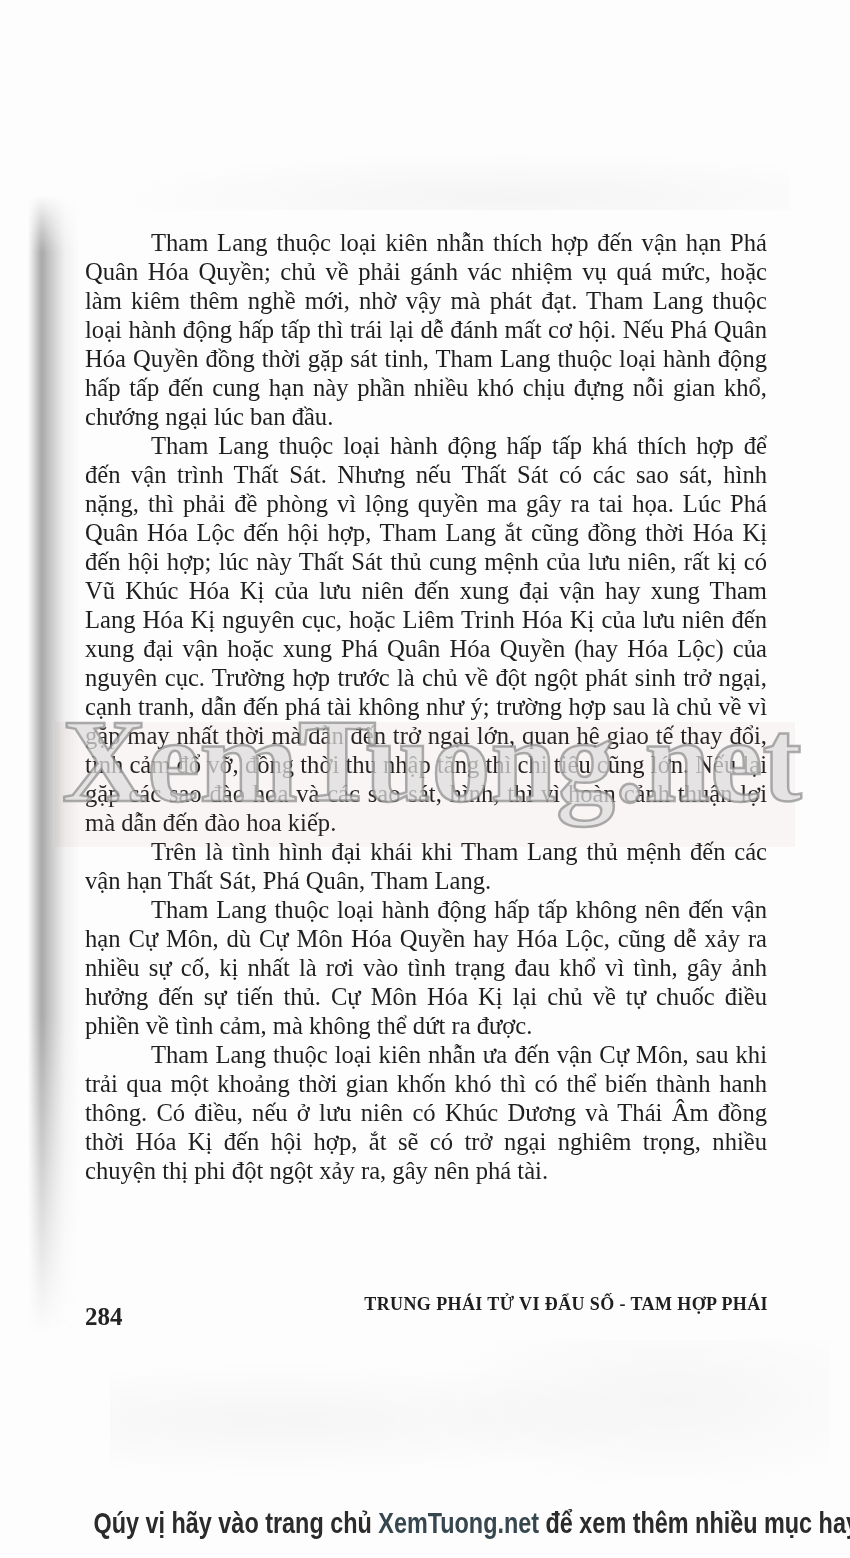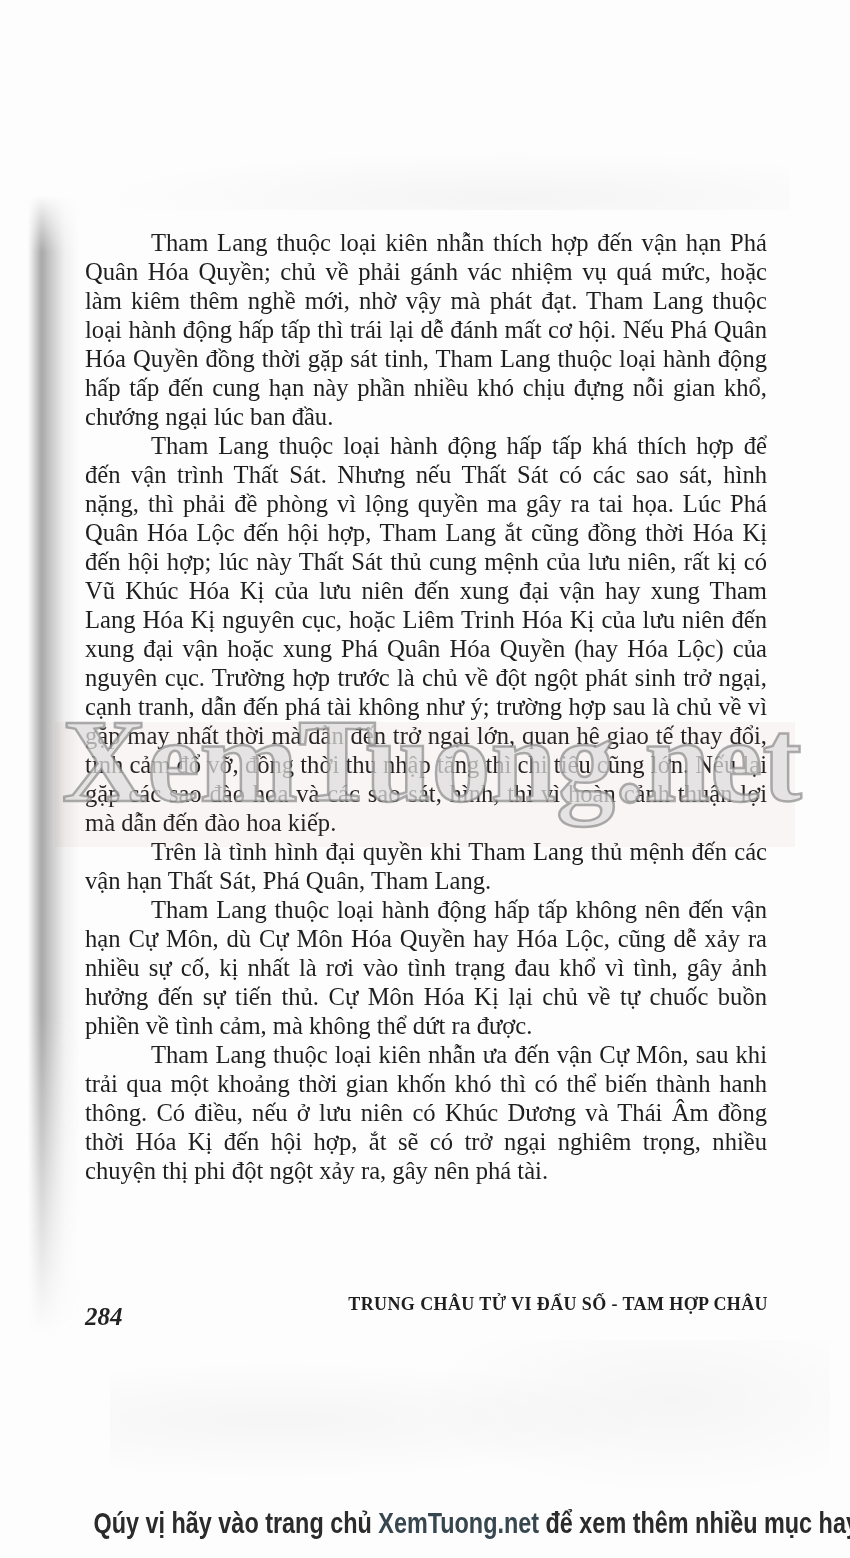--- a/index.html
+++ b/index.html
@@ -87,21 +87,20 @@
 
   
   .footer {
     position: absolute;
     left: 85px; right: 82px; top: 1294px; height: 44px;
   }
   .page-number {
     position: absolute;
     left: 0; top: 9px;
     font-family: "Liberation Serif", serif;
-    font-style: italic;
     font-weight: bold;
     font-size: 25px;
     color: #232323;
   }
   .running-title {
     position: absolute;
     right: 0; top: 0;
     font-family: "Liberation Serif", serif;
     font-weight: bold;
     font-size: 18px;
@@ -133,29 +132,29 @@
 
   <div class="scan-blotch blotch-top"></div>
   <div class="scan-blotch blotch-bottom-1"></div>
   <div class="scan-blotch blotch-bottom-2"></div>
 
   <div class="gutter-shadow"></div>
 
   <div class="body-text">
     <p>Tham Lang thuộc loại kiên nhẫn thích hợp đến vận hạn Phá Quân Hóa Quyền; chủ về phải gánh vác nhiệm vụ quá mức, hoặc làm kiêm thêm nghề mới, nhờ vậy mà phát đạt. Tham Lang thuộc loại hành động hấp tấp thì trái lại dễ đánh mất cơ hội. Nếu Phá Quân Hóa Quyền đồng thời gặp sát tinh, Tham Lang thuộc loại hành động hấp tấp đến cung hạn này phần nhiều khó chịu đựng nỗi gian khổ, chướng ngại lúc ban đầu.</p>
     <p>Tham Lang thuộc loại hành động hấp tấp khá thích hợp để đến vận trình Thất Sát. Nhưng nếu Thất Sát có các sao sát, hình nặng, thì phải đề phòng vì lộng quyền ma gây ra tai họa. Lúc Phá Quân Hóa Lộc đến hội hợp, Tham Lang ắt cũng đồng thời Hóa Kị đến hội hợp; lúc này Thất Sát thủ cung mệnh của lưu niên, rất kị có Vũ Khúc Hóa Kị của lưu niên đến xung đại vận hay xung Tham Lang Hóa Kị nguyên cục, hoặc Liêm Trinh Hóa Kị của lưu niên đến xung đại vận hoặc xung Phá Quân Hóa Quyền (hay Hóa Lộc) của nguyên cục. Trường hợp trước là chủ về đột ngột phát sinh trở ngại, cạnh tranh, dẫn đến phá tài không như ý; trường hợp sau là chủ về vì gặp may nhất thời mà dẫn đến trở ngại lớn, quan hệ giao tế thay đổi, tình cảm đổ vỡ, đồng thời thu nhập tăng thì chi tiêu cũng lớn. Nếu lại gặp các sao đào hoa và các sao sát, hình, thì vì hoàn cảnh thuận lợi mà dẫn đến đào hoa kiếp.</p>
-    <p>Trên là tình hình đại quyền khi Tham Lang thủ mệnh đến các vận hạn Thất Sát, Phá Quân, Tham Lang.</p>
-    <p>Tham Lang thuộc loại hành động hấp tấp không nên đến vận hạn Cự Môn, dù Cự Môn Hóa Quyền hay Hóa Lộc, cũng dễ xảy ra nhiều sự cố, kị nhất là rơi vào tình trạng đau khổ vì tình, gây ảnh hưởng đến sự tiến thủ. Cự Môn Hóa Kị lại chủ về tự chuốc buồn phiền về tình cảm, mà không thể dứt ra được.</p>
+    <p>Trên là tình hình đại khái khi Tham Lang thủ mệnh đến các vận hạn Thất Sát, Phá Quân, Tham Lang.</p>
+    <p>Tham Lang thuộc loại hành động hấp tấp không nên đến vận hạn Cự Môn, dù Cự Môn Hóa Quyền hay Hóa Lộc, cũng dễ xảy ra nhiều sự cố, kị nhất là rơi vào tình trạng đau khổ vì tình, gây ảnh hưởng đến sự tiến thủ. Cự Môn Hóa Kị lại chủ về tự chuốc điều phiền về tình cảm, mà không thể dứt ra được.</p>
     <p>Tham Lang thuộc loại kiên nhẫn ưa đến vận Cự Môn, sau khi trải qua một khoảng thời gian khốn khó thì có thể biến thành hanh thông. Có điều, nếu ở lưu niên có Khúc Dương và Thái Âm đồng thời Hóa Kị đến hội hợp, ắt sẽ có trở ngại nghiêm trọng, nhiều chuyện thị phi đột ngột xảy ra, gây nên phá tài.</p>
   </div>
 
   <div class="tint-band"></div>
 
   <div class="watermark">XemTuong.net</div>
 
   <div class="footer">
     <span class="page-number">284</span>
-    <span class="running-title">TRUNG CHÂU TỬ VI ĐẨU SỐ - TAM HỢP CHÂU</span>
+    <span class="running-title">TRUNG PHÁI TỬ VI ĐẨU SỐ - TAM HỢP PHÁI</span>
   </div>
 
   <div class="caption"><span>Qúy vị hãy vào trang chủ </span><span class="site-link">XemTuong.net</span><span> để xem thêm nhiều mục hay khác</span></div>
 
 </div>
 
 </body></html>

